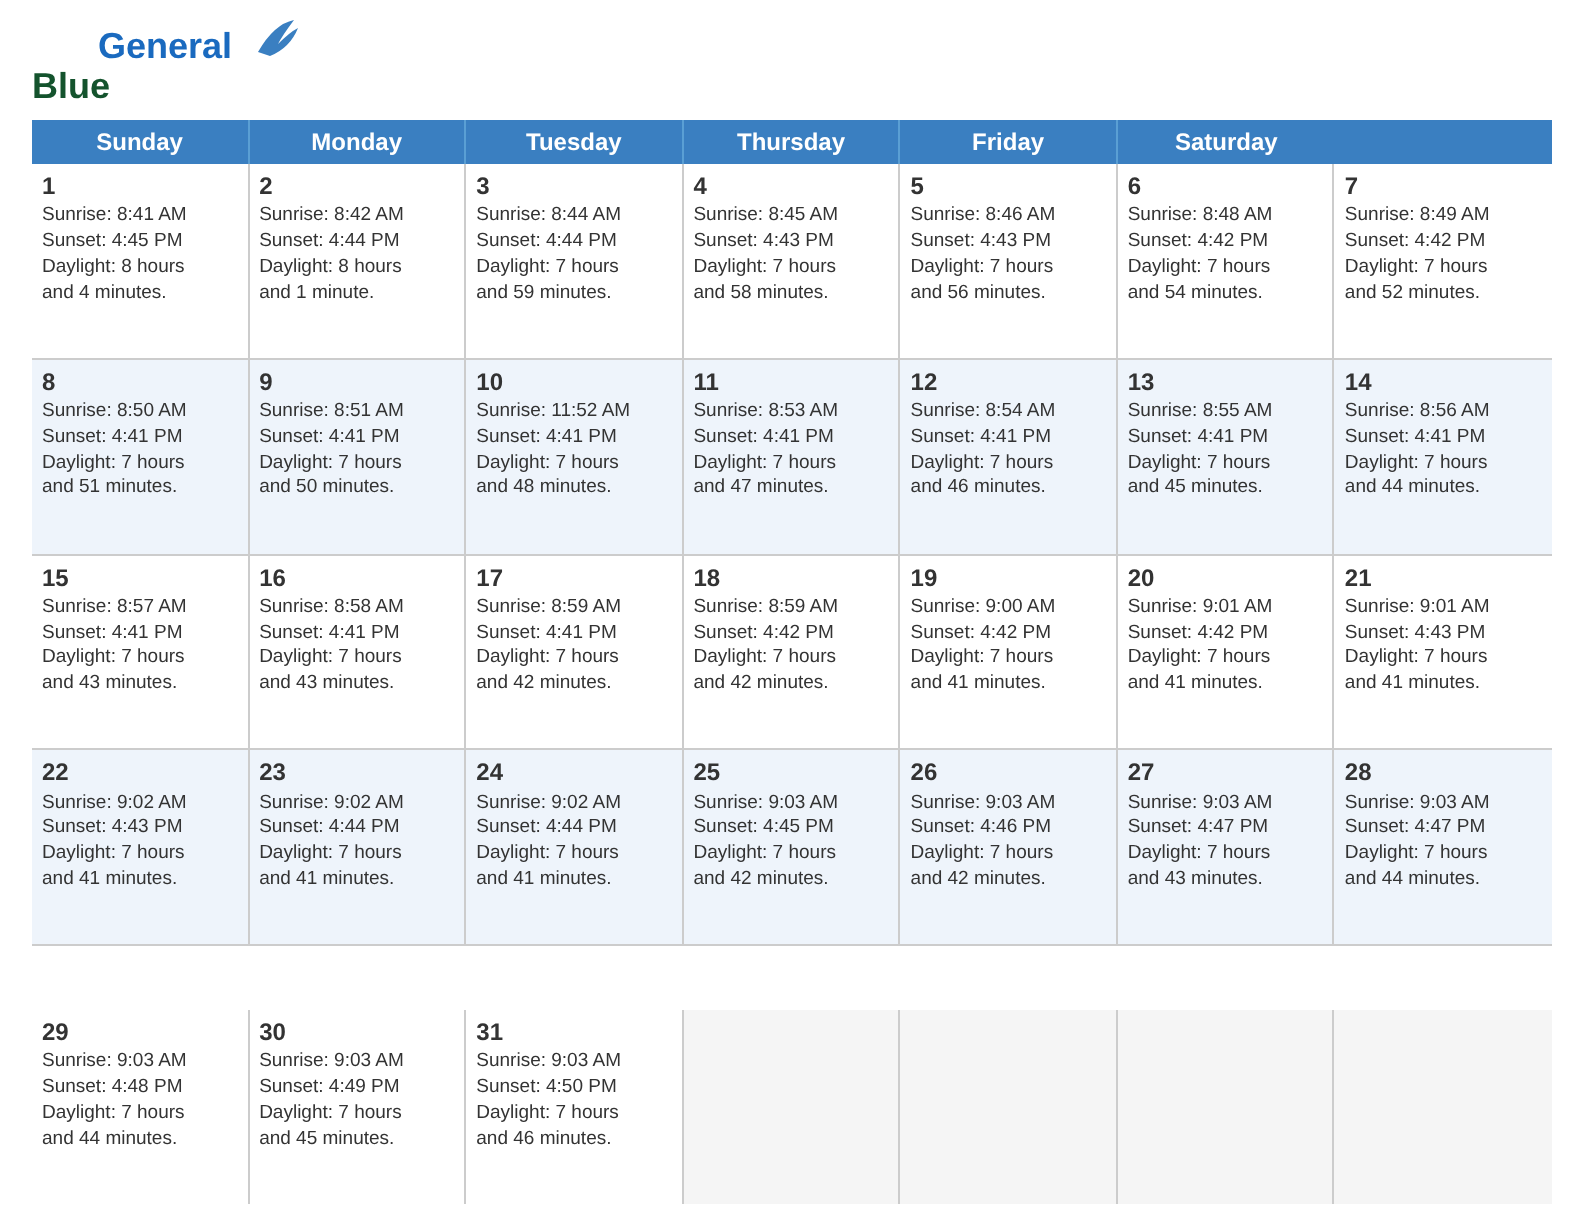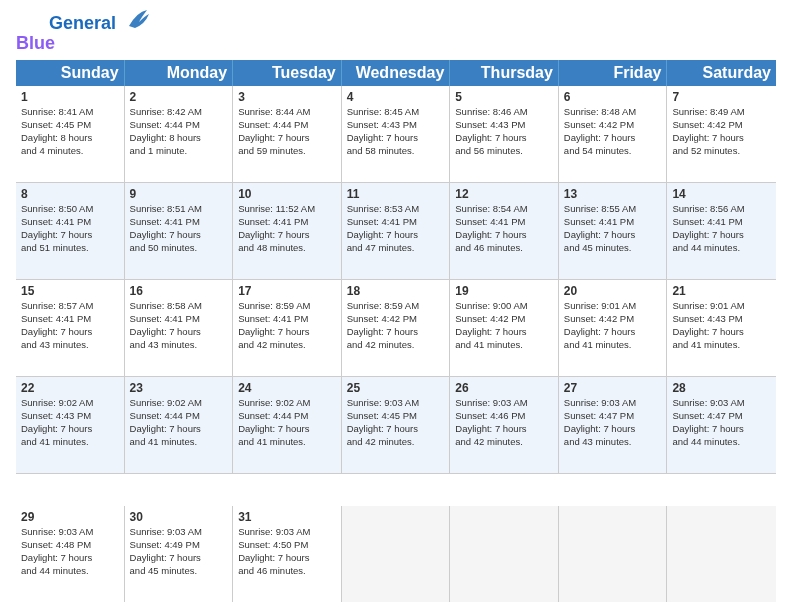--- a/index.html
+++ b/index.html
@@ -46,23 +46,23 @@
       display: flex;
       flex-direction: column;
     }
     .cal-header {
       display: grid;
       grid-template-columns: repeat(7, 1fr);
       background: #3a7fc1;
     }
     .cal-header-cell {
       color: #fff;
-      font-size: 16px;
+      font-size: 12px;
       font-weight: bold;
-      text-align: right;
+      text-align: center;
       padding: 4px 5px;
       border-right: 1px solid #5a9fd4;
     }
     .cal-header-cell:last-child { border-right: none; }
     .cal-body {
       flex: 1;
       display: flex;
       flex-direction: column;
     }
     .cal-row {
@@ -102,35 +102,34 @@
     <div class="logo">
       <div>
         <div style="display:flex;align-items:center;margin-left:33px;">
           <div style="font-size:18px;font-weight:bold;color:#333;line-height:1.15;">
             <span style="color:#1a6abf;">General</span>
           </div>
           <svg width="30" height="26" viewBox="0 0 30 26" style="margin-left:3px;margin-top:-4px;">
             <path d="M10 18 Q18 4 28 2 Q22 10 20 14 Q26 8 30 6 Q26 16 16 20 Z" fill="#3a7fc1"></path>
           </svg>
         </div>
-        <div style="font-size:18px;font-weight:bold;color:#8b5cf6;line-height:1.0;">Blue</div>
+        <div style="font-size:18px;font-weight:bold;color:#14532d;line-height:1.0;">Blue</div>
       </div>
     </div>
     <div class="title-block">
       <div class="main-title"></div>
       <div class="subtitle"></div>
     </div>
   </div>
 
   <div class="calendar">
     <div class="cal-header">
     <div class="cal-header-cell">Sunday</div>
         <div class="cal-header-cell">Monday</div>
         <div class="cal-header-cell">Tuesday</div>
-        <div class="cal-header-cell">Wednesday</div>
         <div class="cal-header-cell">Thursday</div>
         <div class="cal-header-cell">Friday</div>
         <div class="cal-header-cell">Saturday</div>
       </div>
     <div class="cal-body">
     <div class="cal-row">
           <div class="cal-cell">
             <span class="day-num">1</span>
             <div>Sunrise: 8:41 AM</div>
             <div>Sunset: 4:45 PM</div>

